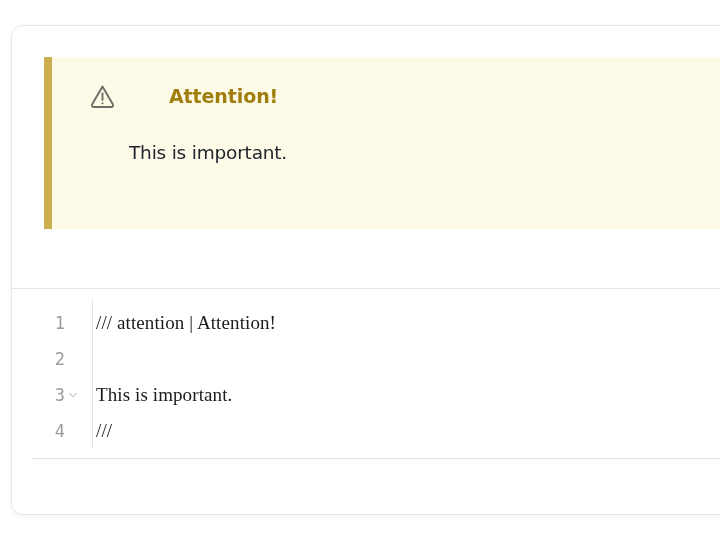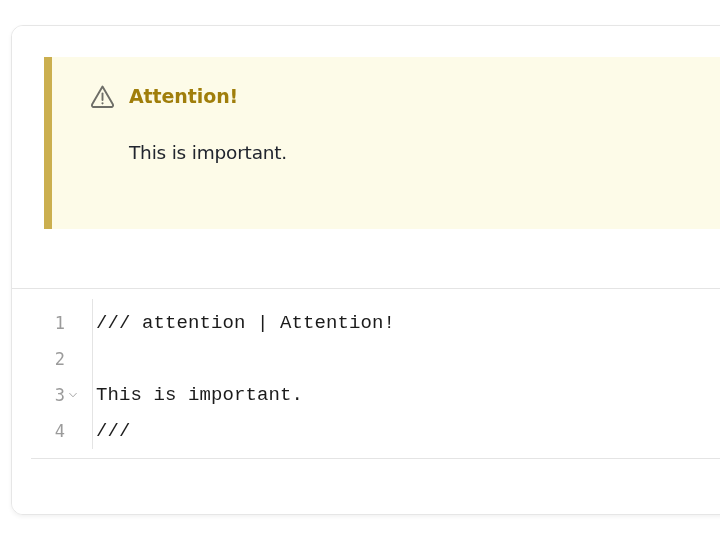--- a/index.html
+++ b/index.html
@@ -63,20 +63,21 @@
     margin-top: 1px;
   }
 
   .admon-title {
     font-family: "DejaVu Sans", sans-serif;
     font-size: 19px;
     font-weight: bold;
     color: #a07e0b;
     letter-spacing: -0.1px;
     line-height: 1;
+    margin-left: 40px;
   }
 
   .admon-body {
     margin-top: 28px;
     margin-left: 40px;
     font-family: "DejaVu Sans", sans-serif;
     font-size: 18.5px;
     color: #21252e;
     line-height: 1.3;
     letter-spacing: -0.2px;
@@ -146,21 +147,21 @@
   .gutter-rule {
     position: absolute;
     left: 80px;
     top: 10px;
     bottom: 10px;
     width: 1px;
     background: #e4e4e4;
   }
 
   .code-text {
-    font-family: Liberation Mono, monospace;
+    font-family: Liberation Serif, serif;
     font-size: 19px;
     color: #1b1b1b;
     padding-left: 15px;
     white-space: pre;
     letter-spacing: 0.1px;
   }
 
   .code-text.blank { color: transparent; }
 
   .code-bottom-rule {

